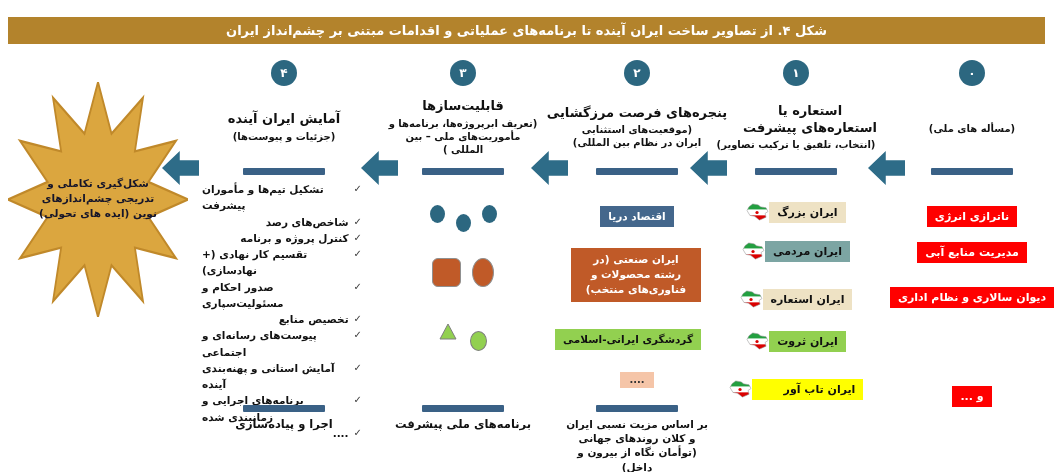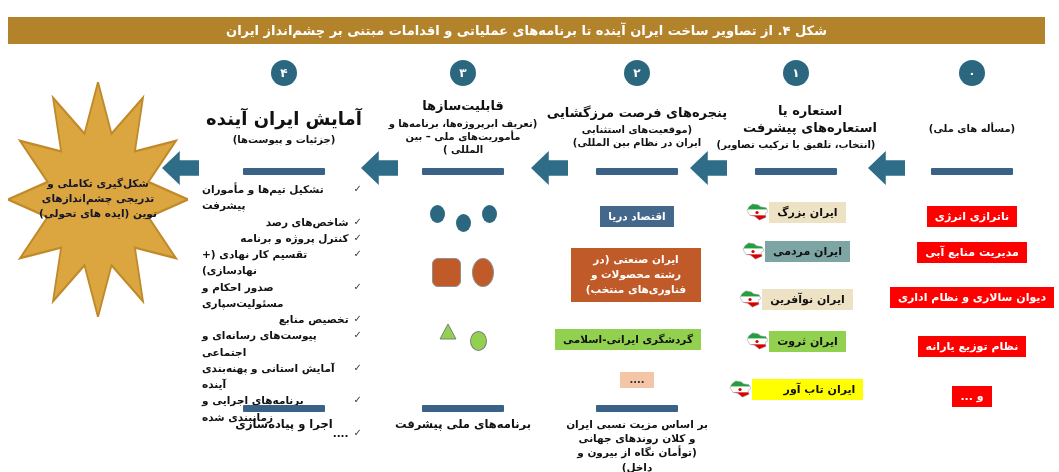--- a/index.html
+++ b/index.html
@@ -99,21 +99,20 @@
 
   <div class="col" style="left:889px;width:166px;">
     <div class="num-circle">۰</div>
     <div class="col-header">
       <div class="col-sub">(مسأله های ملی)</div>
     </div>
     <div class="bar"></div>
     <div class="abs-row" style="top:150px;"><span class="box box-red">ناترازی انرژی</span></div>
     <div class="abs-row" style="top:186px;"><span class="box box-red">مدیریت منابع آبی</span></div>
     <div class="abs-row" style="top:231px;"><span class="box box-red">دیوان سالاری و نظام اداری</span></div>
-    <div class="abs-row" style="top:280px;"><span class="box box-red">نظام توزیع یارانه</span></div>
     <div class="abs-row" style="top:330px;"><span class="box box-red">و ...</span></div>
   </div>
 
   <div class="col" style="left:721px;width:150px;">
     <div class="num-circle">۱</div>
     <div class="col-header">
       <div class="col-heading" style="width:142px;margin-left:28px;">استعاره یا استعاره‌های پیشرفت</div>
       <div class="col-sub" style="white-space:nowrap;">(انتخاب، تلفیق یا ترکیب تصاویر)</div>
     </div>
     <div class="bar"></div>
@@ -145,21 +144,21 @@
     <div class="flag-row" style="top:234px;">
       <svg class="flag-ic" viewBox="0 0 24 20">
           <g clip-path="url(#iranClip)">
             <rect x="0" y="0" width="24" height="7" fill="#239F40"></rect>
             <rect x="0" y="7" width="24" height="6" fill="#ffffff"></rect>
             <rect x="0" y="13" width="24" height="7" fill="#DA0000"></rect>
             <circle cx="11.5" cy="10" r="1.7" fill="#DA0000"></circle>
           </g>
           <path d="M3,4 L7,1 L13,2 L15,4 L21,5 L23,9 L20,11 L21,15 L14,18 L9,14 L4,13 L1,8 Z" fill="none" stroke="#9a9a9a" stroke-width="0.6"></path>
         </svg>
-      <span class="box box-tan">ایران نوآفرین</span>
+      <span class="box box-tan">ایران استعاره</span>
     </div>
     <div class="flag-row" style="top:276px;">
       <svg class="flag-ic" viewBox="0 0 24 20">
           <g clip-path="url(#iranClip)">
             <rect x="0" y="0" width="24" height="7" fill="#239F40"></rect>
             <rect x="0" y="7" width="24" height="6" fill="#ffffff"></rect>
             <rect x="0" y="13" width="24" height="7" fill="#DA0000"></rect>
             <circle cx="11.5" cy="10" r="1.7" fill="#DA0000"></circle>
           </g>
           <path d="M3,4 L7,1 L13,2 L15,4 L21,5 L23,9 L20,11 L21,15 L14,18 L9,14 L4,13 L1,8 Z" fill="none" stroke="#9a9a9a" stroke-width="0.6"></path>
@@ -217,21 +216,21 @@
         </svg>
       <span class="ell-green"></span>
     </div>
     <div class="bar footer-bar"></div>
     <div class="footer-label">برنامه‌های ملی پیشرفت</div>
   </div>
 
   <div class="col" style="left:200px;width:168px;">
     <div class="num-circle">۴</div>
     <div class="col-header">
-      <div class="col-heading nowrap" style="font-size:18px;">آمایش ایران آینده</div>
+      <div class="col-heading nowrap" style="font-size:13px;">آمایش ایران آینده</div>
       <div class="col-sub" style="white-space:nowrap;">(جزئیات و پیوست‌ها)</div>
     </div>
     <div class="bar"></div>
     <div class="checklist">
       <div class="check-item">
           <span class="check-icon">✓</span>
           <span class="check-text">تشکیل تیم‌ها و مأموران پیشرفت</span>
         </div>
       <div class="check-item">
           <span class="check-icon">✓</span>

